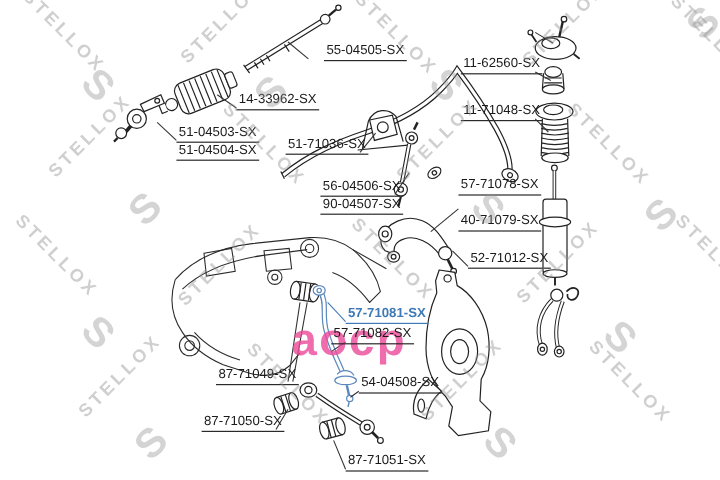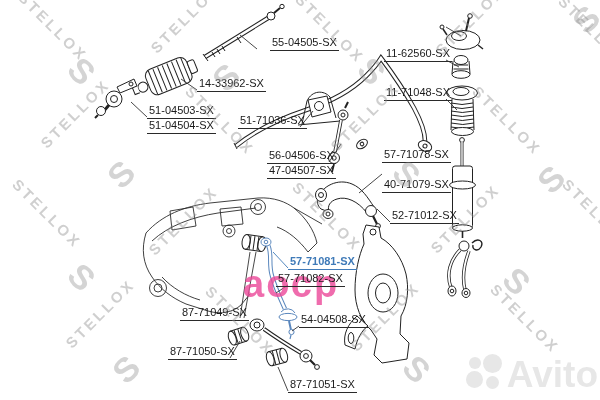--- a/index.html
+++ b/index.html
@@ -238,21 +238,21 @@
   </svg>
 
   <div class="lbl" style="left:270px;top:36px">55-04505-SX</div>
   <div class="lbl" style="left:384px;top:47px">11-62560-SX</div>
   <div class="lbl" style="left:384px;top:86px">11-71048-SX</div>
   <div class="lbl" style="left:197px;top:77px">14-33962-SX</div>
   <div class="lbl" style="left:147px;top:104px">51-04503-SX</div>
   <div class="lbl" style="left:147px;top:119px">51-04504-SX</div>
   <div class="lbl" style="left:238px;top:114px">51-71036-SX</div>
   <div class="lbl" style="left:267px;top:149px">56-04506-SX</div>
-  <div class="lbl" style="left:267px;top:164px">47-04507-SX</div>
+  <div class="lbl" style="left:267px;top:164px">90-04507-SX</div>
   <div class="lbl" style="left:382px;top:148px">57-71078-SX</div>
   <div class="lbl" style="left:382px;top:178px">40-71079-SX</div>
   <div class="lbl" style="left:390px;top:209px">52-71012-SX</div>
   <div class="lbl blue" style="left:288px;top:255px">57-71081-SX</div>
   <div class="lbl" style="left:276px;top:272px">57-71082-SX</div>
   <div class="lbl" style="left:299px;top:313px">54-04508-SX</div>
   <div class="lbl" style="left:180px;top:306px">87-71049-SX</div>
   <div class="lbl" style="left:168px;top:345px">87-71050-SX</div>
   <div class="lbl" style="left:288px;top:378px">87-71051-SX</div>
 
@@ -283,23 +283,14 @@
     <span class="logo" style="left:575px;top:0px;transform:rotate(-45deg)">S</span>
     <span class="logo" style="left:110px;top:155px;transform:rotate(-45deg)">S</span>
     <span class="logo" style="left:395px;top:155px;transform:rotate(45deg)">S</span>
     <span class="logo" style="left:540px;top:160px;transform:rotate(-45deg)">S</span>
     <span class="logo" style="left:70px;top:258px;transform:rotate(45deg)">S</span>
     <span class="logo" style="left:505px;top:262px;transform:rotate(45deg)">S</span>
     <span class="logo" style="left:115px;top:350px;transform:rotate(-45deg)">S</span>
     <span class="logo" style="left:405px;top:350px;transform:rotate(45deg)">S</span>
   </div>
 
-  <div class="avito">
-    <span class="dots">
-      <i style="left:6px;top:3px;width:12px;height:12px"></i>
-      <i style="left:20px;top:0px;width:19px;height:19px"></i>
-      <i style="left:3px;top:17px;width:17px;height:17px"></i>
-      <i style="left:23px;top:22px;width:13px;height:13px"></i>
-    </span>
-    <span class="word">Avito</span>
-  </div>
 
 </div>
 
 </body></html>

